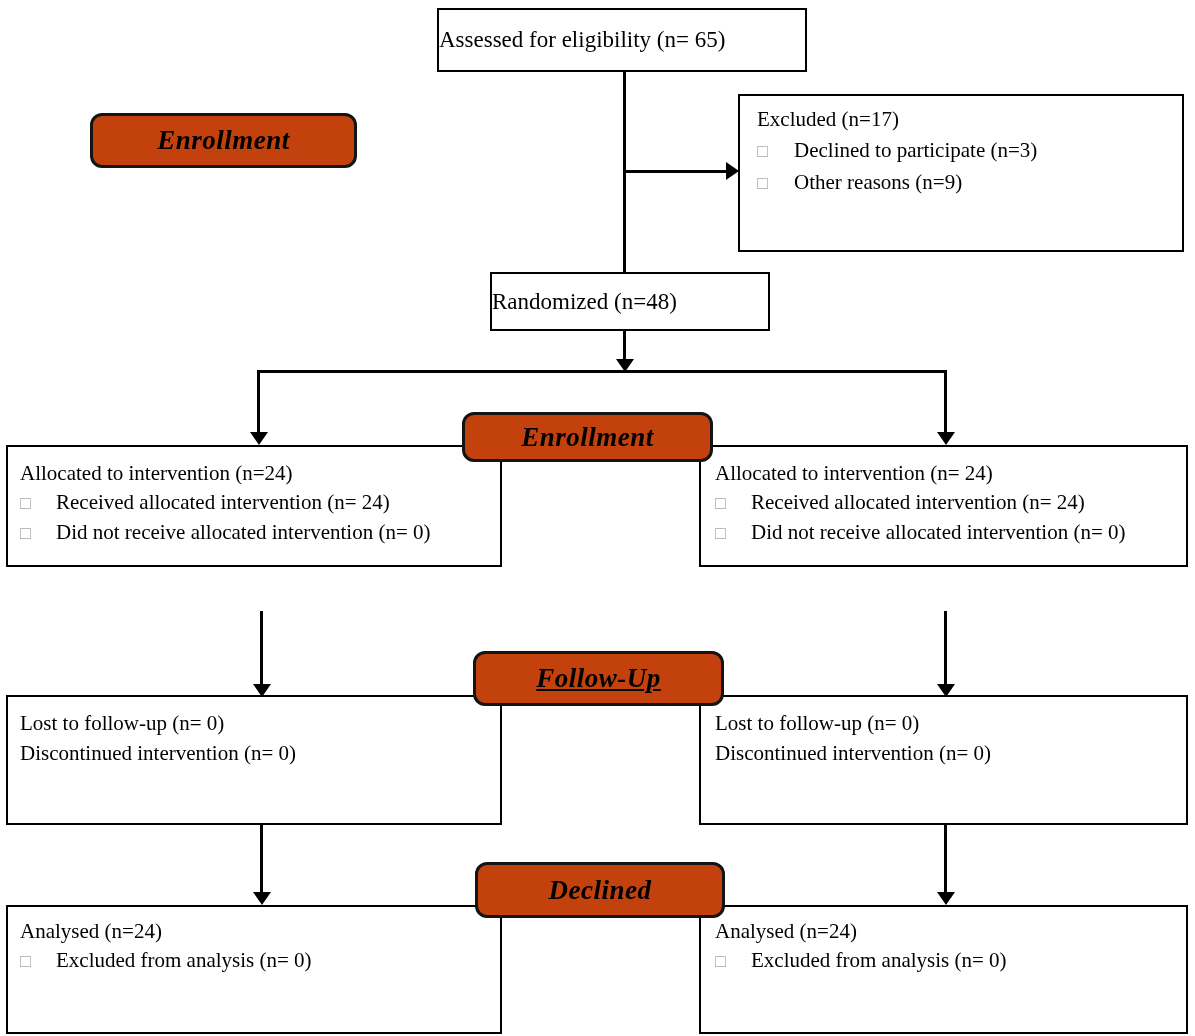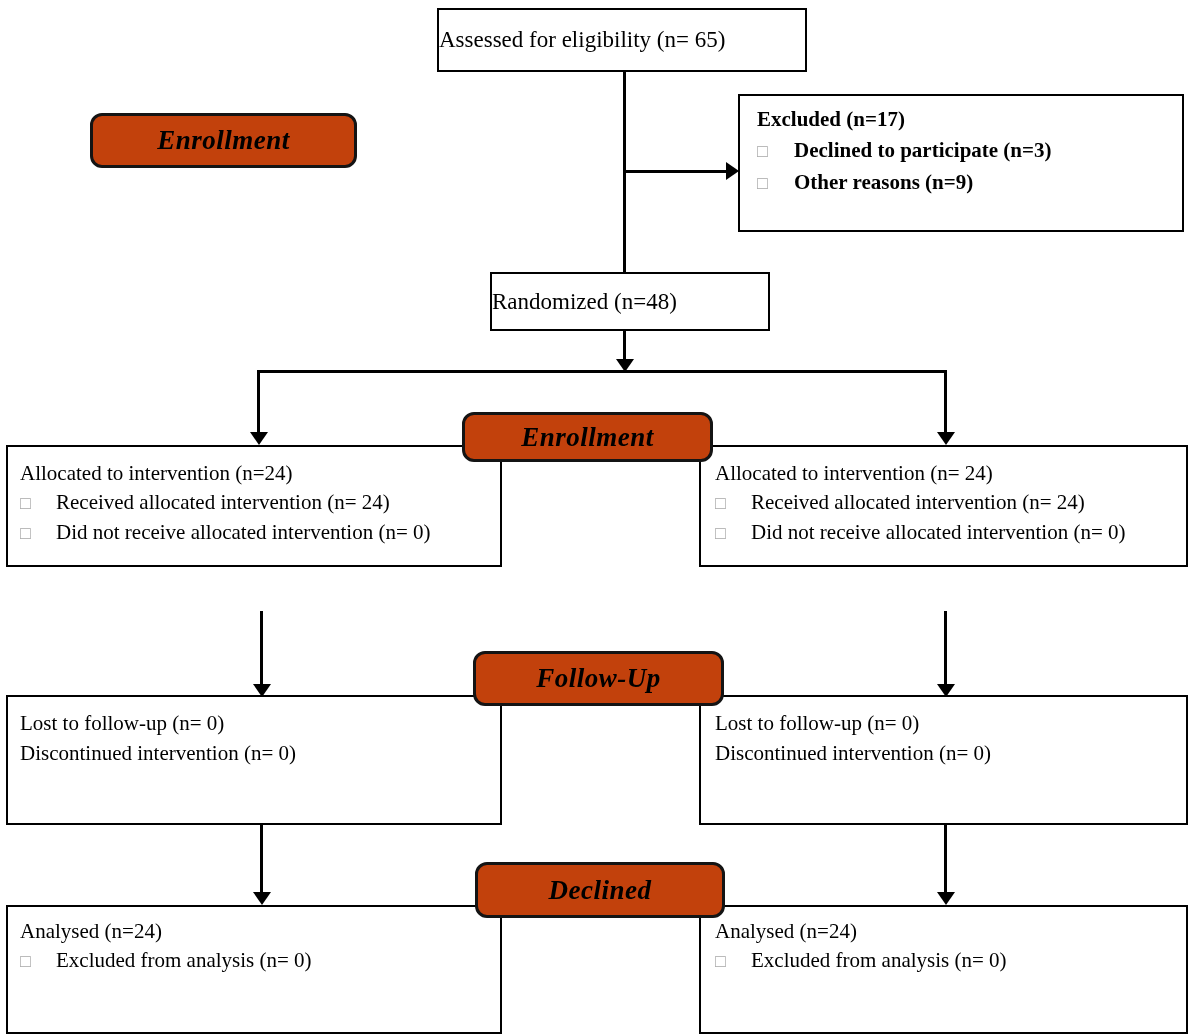--- a/index.html
+++ b/index.html
@@ -68,21 +68,21 @@
 
   <div class="line" style="left:260px; top:825px; width:3px; height:68px;"></div>
   <div class="arrow-down" style="left:253px; top:892px;"></div>
   <div class="line" style="left:944px; top:825px; width:3px; height:68px;"></div>
   <div class="arrow-down" style="left:937px; top:892px;"></div>
 
   <div class="box center-text" style="left:437px; top:8px; width:370px; height:64px;">
     <span>Assessed for eligibility (n= 65)</span>
   </div>
 
-  <div class="box" style="left:738px; top:94px; width:446px; height:138px;font-weight:bold;">
+  <div class="box" style="left:738px; top:94px; width:446px; height:158px;">
     <div class="content-wide">
       <div class="row-tall">Excluded (n=17)</div>
       <div class="row-tall">
         <span class="bullet bullet-wide">□</span><span>Declined to participate (n=3)</span>
       </div>
       <div class="row-tall">
         <span class="bullet bullet-wide">□</span><span>Other reasons (n=9)</span>
       </div>
     </div>
   </div>
@@ -146,20 +146,20 @@
       </div>
     </div>
   </div>
 
   <div class="stage" style="left:90px; top:113px; width:267px; height:55px;">
     <span>Enrollment</span>
   </div>
   <div class="stage" style="left:462px; top:412px; width:251px; height:50px;">
     <span>Enrollment</span>
   </div>
-  <div class="stage" style="left:473px; top:651px; width:251px; height:55px;">
+  <div class="stage" style="left:473px; top:651px; width:251px; height:55px;text-decoration:underline;">
     <span>Follow-Up</span>
   </div>
   <div class="stage" style="left:475px; top:862px; width:250px; height:56px;">
     <span>Declined</span>
   </div>
 
 </div>
 
 </body></html>

